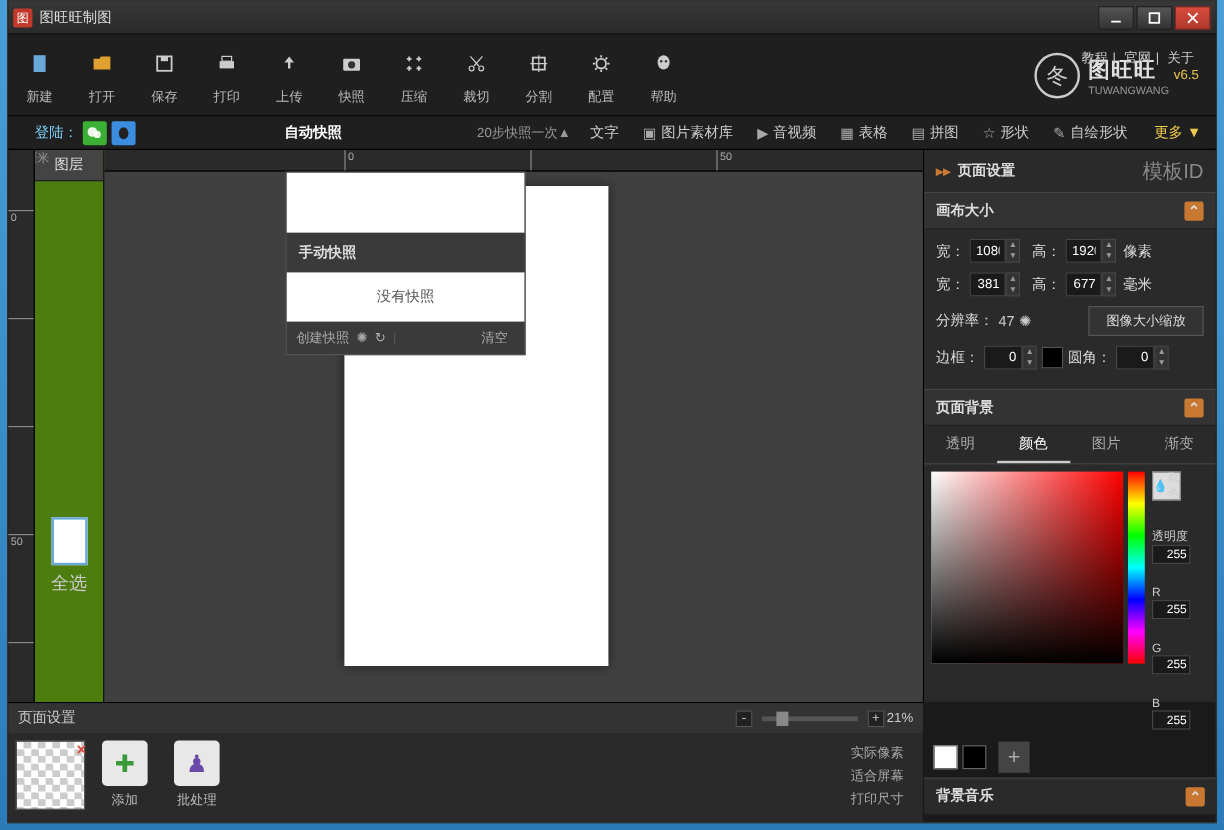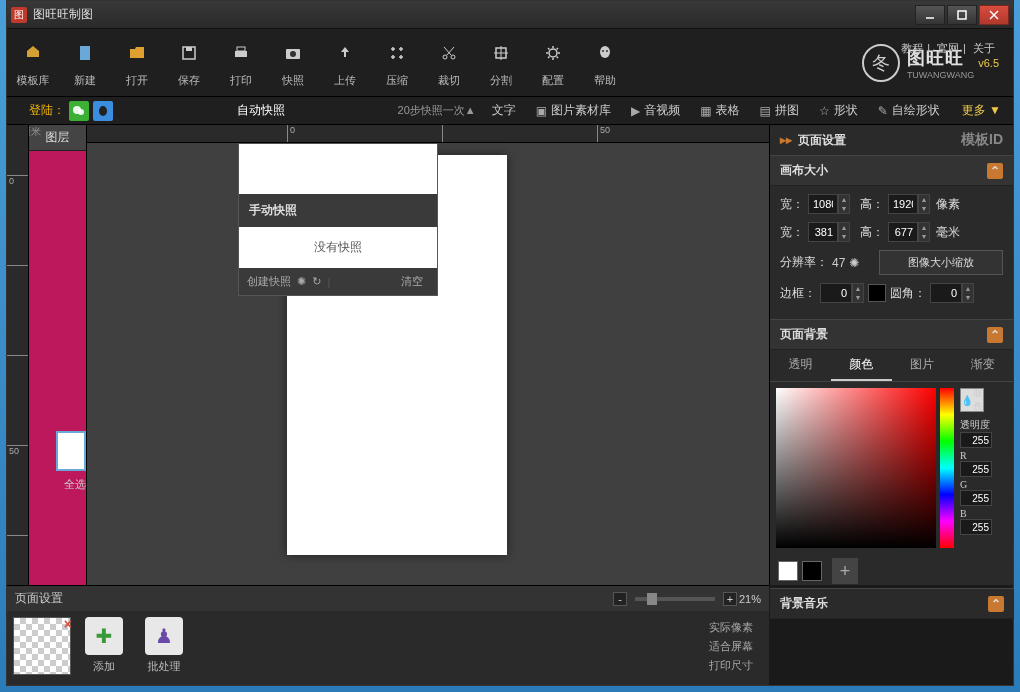--- a/index.html
+++ b/index.html
@@ -21,81 +21,81 @@
 .tool-item .tlabel { font-size: 11px; margin-top: 4px; }
 .tool-item.home .ticon { color: #d4a034; }
 .logo-area { flex: 1; display: flex; align-items: center; justify-content: flex-end; padding-right: 14px; position: relative; }
 .logo-text { color: #e0e0e0; font-size: 18px; font-weight: bold; letter-spacing: 1px; }
 .logo-sub { color: #999; font-size: 9px; }
 .logo-ver { color: #eec94a; font-size: 11px; margin-left: 4px; }
 .top-links { position: absolute; top: -2px; right: 14px; color: #ccc; font-size: 11px; }
 .top-links span { margin: 0 4px; cursor: pointer; }
 
 .subbar { height: 28px; background: #1f1f1f; display: flex; align-items: center; border-bottom: 1px solid #000; font-size: 12px; }
-.login { display: flex; align-items: center; width: 220px; padding-left: 22px; color: #eab308; }
+.login { display: flex; align-items: center; width: 220px; padding-left: 22px; color: #7dd3fc; }
 .login .lic { width: 20px; height: 20px; margin-left: 4px; border-radius: 2px; display: flex; align-items: center; justify-content: center; }
 .wx { background: #3cb034; }
 .qq { background: #3b8de0; }
 .sub-tabs { flex: 1; display: flex; align-items: center; }
 .sub-tab { padding: 0 10px; height: 28px; display: flex; align-items: center; color: #ccc; cursor: pointer; }
 .sub-tab .sicon { margin-right: 4px; opacity: 0.8; }
-.sub-tab.auto { font-weight: normal; color: #fff; }
+.sub-tab.auto { font-weight: bold; color: #fff; }
 .sub-info { color: #999; font-size: 11px; margin-left: auto; margin-right: 6px; }
 .more { color: #eec94a; padding: 0 12px; cursor: pointer; }
 
 .work { display: flex; height: 460px; }
 
 .ruler-label { position: absolute; top: 124px; left: 14px; color: #999; font-size: 10px; }
 .vruler { width: 22px; background: #2a2a2a; border-right: 1px solid #000; position: relative; }
 .vruler .tick { position: absolute; left: 0; width: 100%; border-top: 1px solid #888; font-size: 9px; color: #aaa; padding-left: 2px; }
 
-.layers { width: 58px; background: #be185d; border-right: 1px solid #000; display: flex; flex-direction: column; align-items: flex-end; }
+.layers { width: 58px; background: #4d7c0f; border-right: 1px solid #000; display: flex; flex-direction: column; align-items: center; }
 .layers-hdr { width: 100%; background: #444; text-align: center; padding: 4px 0; color: #ddd; font-size: 12px; border-bottom: 1px solid #222; }
 .layer-thumb { width: 30px; height: 40px; background: #fff; margin-top: 280px; border: 2px solid #6aa8d8; }
-.layers-sel { color: #ccc; font-size: 11px; margin-top: 6px; cursor: pointer; }
+.layers-sel { color: #ccc; font-size: 15px; margin-top: 6px; cursor: pointer; }
 
 .canvas-area { flex: 1; background: #404040; position: relative; overflow: hidden; }
 .hruler { height: 18px; background: #2a2a2a; border-bottom: 1px solid #000; position: relative; }
 .hruler .tick { position: absolute; top: 0; height: 100%; border-left: 1px solid #888; font-size: 9px; color: #aaa; padding-left: 2px; }
 .canvas { position: absolute; top: 30px; left: 200px; width: 220px; height: 400px; background: #fff; box-shadow: 0 0 10px rgba(0,0,0,0.5); }
 
 .snap-menu { position: absolute; top: 18px; left: 151px; width: 200px; background: #3a3a3a; border: 1px solid #555; z-index: 10; }
 .snap-preview { height: 50px; background: #fff; }
 .snap-sec { padding: 8px 10px; color: #ddd; font-weight: bold; background: #3a3a3a; }
 .snap-none { background: #fff; color: #555; text-align: center; padding: 12px 0; }
 .snap-actions { display: flex; align-items: center; padding: 6px 8px; color: #aaa; font-size: 11px; }
 .snap-actions .sa { margin-right: 6px; cursor: pointer; }
 .snap-actions .sa-clear { margin-left: auto; }
 
 .right-panel { width: 244px; background: #2a2a2a; border-left: 1px solid #000; color: #ccc; }
 .rp-hdr { padding: 6px 10px; background: #2a2a2a; display: flex; align-items: center; font-weight: bold; color: #ddd; }
 .rp-hdr .arrows { color: #c87830; margin-right: 6px; }
-.rp-hdr .tmpl-id { margin-left: auto; color: #888; font-size: 14px; font-weight: bold; cursor: pointer; }
+.rp-hdr .tmpl-id { margin-left: auto; color: #888; font-size: 17px; font-weight: normal; cursor: pointer; }
 .rp-sec-title { padding: 6px 10px; background: #333; border-top: 1px solid #444; border-bottom: 1px solid #222; display: flex; align-items: center; color: #ddd; font-weight: bold; }
 .rp-sec-title .collapse { margin-left: auto; width: 16px; height: 16px; background: #c87830; display: flex; align-items: center; justify-content: center; cursor: pointer; border-radius: 2px; }
 .rp-body { padding: 8px 10px; }
 .rp-row { display: flex; align-items: center; margin-bottom: 8px; font-size: 12px; }
 .rp-row .lbl { color: #ddd; margin-right: 4px; }
 .numin { width: 30px; height: 20px; background: #1a1a1a; border: 1px solid #444; color: #fff; text-align: right; padding: 0 4px; font-size: 11px; }
 .spin { width: 12px; height: 20px; background: #333; border: 1px solid #444; display: flex; flex-direction: column; }
 .spin div { flex: 1; display: flex; align-items: center; justify-content: center; font-size: 7px; color: #999; cursor: pointer; }
 .unit { margin-left: 6px; color: #ddd; }
-.btn { padding: 4px 28px; background: #333; border: 1px solid #555; color: #ddd; cursor: pointer; font-size: 11px; }
+.btn { padding: 4px 14px; background: #333; border: 1px solid #555; color: #ddd; cursor: pointer; font-size: 11px; }
 .swatch-sm { width: 18px; height: 18px; background: #000; border: 1px solid #555; margin: 0 4px; }
 
 .bg-tabs { display: flex; border-bottom: 1px solid #444; }
 .bg-tab { flex: 1; text-align: center; padding: 6px 0; color: #aaa; cursor: pointer; font-size: 12px; }
 .bg-tab.active { color: #fff; border-bottom: 2px solid #ccc; }
 
 .color-picker { display: flex; padding: 6px; }
 .sat-val { width: 160px; height: 160px; background: linear-gradient(to top, #000, transparent), linear-gradient(to right, #fff, #f00); position: relative; }
 .hue-bar { width: 14px; height: 160px; margin-left: 4px; background: linear-gradient(to bottom, #f00, #ff0, #0f0, #0ff, #00f, #f0f, #f00); }
 .rgb-col { margin-left: 6px; display: flex; flex-direction: column; font-size: 10px; color: #ccc; }
 .rgb-col .eyedrop { width: 24px; height: 24px; background: #ddd; border: 1px solid #888; margin-bottom: 4px; display: flex; align-items: center; justify-content: center; cursor: pointer; }
-.rgb-col .rglbl { margin-top: 2px; font-family: Liberation Serif, serif; }
+.rgb-col .rglbl { margin-top: 19px; }
 .rgb-col .rgin { width: 32px; height: 16px; background: #1a1a1a; border: 1px solid #444; color: #fff; font-size: 10px; text-align: right; padding: 0 2px; }
 .swatch-row { display: flex; align-items: center; padding: 4px 8px; }
 .sw { width: 20px; height: 20px; border: 1px solid #666; margin-right: 4px; }
 .add-sw { width: 26px; height: 26px; background: #444; display: flex; align-items: center; justify-content: center; font-size: 18px; color: #aaa; cursor: pointer; margin-left: 6px; }
 
 .bottom-strip { position: absolute; left: 0; right: 244px; bottom: 0; height: 100px; background: #2a2a2a; border-top: 1px solid #000; }
 .bs-hdr { padding: 4px 8px; color: #ccc; background: #333; display: flex; align-items: center; }
 .bs-hdr .zoom { margin-left: auto; display: flex; align-items: center; font-size: 11px; color: #ccc; }
 .bs-hdr .zoom .zbtn { width: 14px; height: 14px; background: #222; border: 1px solid #555; margin: 0 2px; display: flex; align-items: center; justify-content: center; cursor: pointer; }
 .bs-hdr .zoom .zslider { width: 80px; height: 4px; background: #555; margin: 0 6px; position: relative; }
@@ -134,28 +134,20 @@
           <svg viewBox="0 0 12 12">
             <line x1="2" y1="2" x2="10" y2="10" stroke="#fff" stroke-width="1.5"></line>
             <line x1="10" y1="2" x2="2" y2="10" stroke="#fff" stroke-width="1.5"></line>
           </svg>
         </div>
     </div>
   </div>
 
   <div class="toolbar">
     <div id="tb-items" style="display:flex">
-        <div class="tool-item home">
-          <div class="ticon">
-            <svg width="24" height="20" viewBox="0 0 20 20">
-              <path d="M4 14 L4 8 L10 3 L16 8 L16 14 Z" fill="currentColor"></path>
-            </svg>
-          </div>
-          <div class="tlabel">模板库</div>
-        </div>
         <div class="tool-item">
           <div class="ticon">
             <svg width="24" height="20" viewBox="0 0 20 20">
               <rect x="5" y="3" width="10" height="14" fill="#6aa8d8"></rect>
             </svg>
           </div>
           <div class="tlabel">新建</div>
         </div>
         <div class="tool-item">
           <div class="ticon">
@@ -179,33 +171,33 @@
             <svg width="24" height="20" viewBox="0 0 20 20">
               <rect x="4" y="8" width="12" height="6" fill="#ccc"></rect>
               <rect x="6" y="4" width="8" height="4" fill="none" stroke="#ccc"></rect>
             </svg>
           </div>
           <div class="tlabel">打印</div>
         </div>
         <div class="tool-item">
           <div class="ticon">
             <svg width="24" height="20" viewBox="0 0 20 20">
+              <path d="M10 4 L14 9 L11 9 L11 14 L9 14 L9 9 L6 9 Z" fill="#ccc"></path>
+            </svg>
+          </div>
+          <div class="tlabel">上传</div>
+        </div>
+        <div class="tool-item">
+          <div class="ticon">
+            <svg width="24" height="20" viewBox="0 0 20 20">
               <rect x="3" y="6" width="14" height="10" rx="1" fill="#ccc"></rect>
               <circle cx="10" cy="11" r="3" fill="#333"></circle>
             </svg>
           </div>
           <div class="tlabel">快照</div>
-        </div>
-        <div class="tool-item">
-          <div class="ticon">
-            <svg width="24" height="20" viewBox="0 0 20 20">
-              <path d="M10 4 L14 9 L11 9 L11 14 L9 14 L9 9 L6 9 Z" fill="#ccc"></path>
-            </svg>
-          </div>
-          <div class="tlabel">上传</div>
         </div>
         <div class="tool-item">
           <div class="ticon">
             <svg width="24" height="20" viewBox="0 0 20 20">
               <path d="M6 4 L6 8 M4 6 L8 6 M14 4 L14 8 M12 6 L16 6 M6 16 L6 12 M4 14 L8 14 M14 16 L14 12 M12 14 L16 14" stroke="#ccc" stroke-width="1.5"></path>
             </svg>
           </div>
           <div class="tlabel">压缩</div>
         </div>
         <div class="tool-item">

